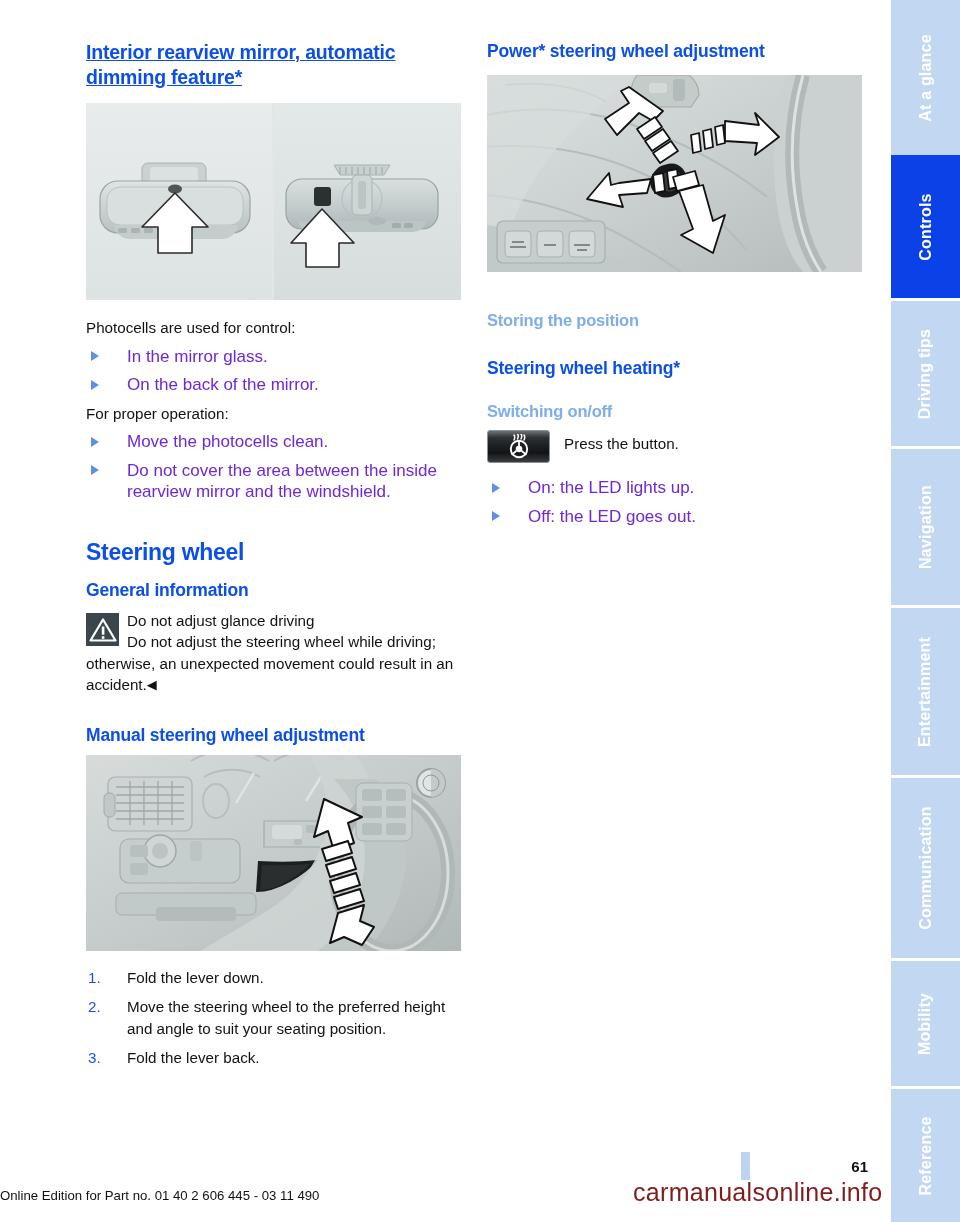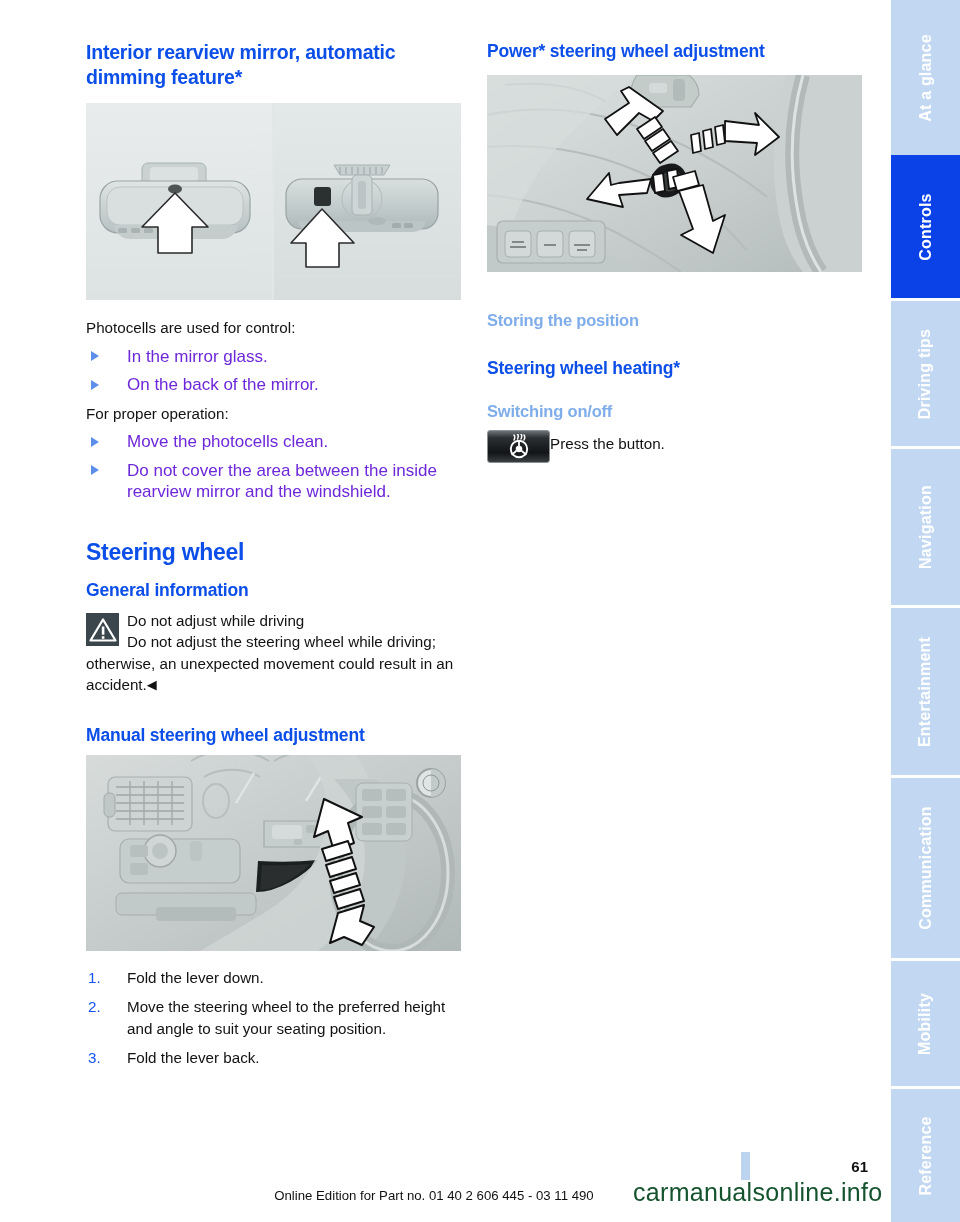--- a/index.html
+++ b/index.html
@@ -15,21 +15,21 @@
   .page{position:absolute;inset:0;}
 
   
   .col{position:absolute;top:40px;width:375px;}
   .col-left{left:86px;}
   .col-right{left:487px;}
 
   
   .h1{
     color:#0b4ee8;font-size:19.5px;font-weight:bold;line-height:25px;
-    margin:0 0 13px 0;letter-spacing:-0.2px;
+    margin:0 0 13px 0;letter-spacing:-0.2px;text-decoration:underline;
   }
   .h2{
     color:#0b4ee8;font-size:17.5px;font-weight:bold;line-height:23px;
     margin:0 0 8px 0;letter-spacing:-0.2px;
   }
   .h3{
     color:#7fadea;font-size:16.5px;font-weight:bold;line-height:22px;
     margin:0 0 6px 0;letter-spacing:-0.2px;
   }
   .big-h1{
@@ -83,21 +83,21 @@
 
   
   .btn-row{display:flex;align-items:flex-start;margin:3px 0 14px 0;}
   .heat-btn{
     width:61px;height:31px;border-radius:3px;
     background:linear-gradient(180deg,#6d7276 0%,#2c3033 22%,#121416 70%,#3a3e41 100%);
     border:1px solid #8b9095;
     position:relative;flex:0 0 auto;margin-top:2px;
   }
   .heat-btn svg{position:absolute;left:18px;top:3px;}
-  .btn-caption{color:#121212;font-size:15.2px;line-height:21.5px;padding-top:5px;}
+  .btn-caption{margin-left:14px;color:#121212;font-size:15.2px;line-height:21.5px;padding-top:5px;}
 
   
   .fig{position:relative;overflow:hidden;background:#e2e6e6;}
   .fig svg{display:block;}
 
   
   .tabbar{position:absolute;left:891px;top:0;width:69px;height:1222px;}
   .tab{
     position:absolute;left:0;width:69px;
     background:#c2d8f2;
@@ -110,26 +110,26 @@
     white-space:nowrap;
     font-size:16px;font-weight:bold;letter-spacing:0.2px;
   }
 
   
   .pageno{
     position:absolute;left:0;top:1158px;width:868px;text-align:right;
     color:#111;font-size:15px;font-weight:bold;
   }
   .footline{
-    position:absolute;left:0;top:1188px;width:868px;text-align:center;
+    position:absolute;left:0;top:1188px;width:868px;
     color:#111;font-size:13.2px;
   }
   .watermark{
     position:absolute;left:633px;top:1178px;
-    color:#14532d;font-size:25px;letter-spacing:0.3px;
+    color:#7f1d1d;font-size:25px;letter-spacing:0.3px;
     white-space:nowrap;
   }
   .pmark{
     position:absolute;left:741px;top:1152px;width:9px;height:28px;background:#bcd4f0;
   }
 </style>
 </head>
 <body>
 
 <div class="page">
@@ -242,21 +242,21 @@
     <h2 class="h2">General information</h2>
 
     <div class="warn-wrap">
       <div class="warn-icon">
         <svg width="28" height="26" viewBox="0 0 28 26">
           <path d="M14 2.5 L26.5 23.5 L1.5 23.5 Z" fill="none" stroke="#ffffff" stroke-width="2.2" stroke-linejoin="round"></path>
           <rect x="12.8" y="9.5" width="2.6" height="8.2" fill="#ffffff"></rect>
           <rect x="12.8" y="19.2" width="2.6" height="2.6" fill="#ffffff"></rect>
         </svg>
       </div>
-      <div class="warn-text">Do not adjust while driving</div>
+      <div class="warn-text">Do not adjust glance driving</div>
       <div class="warn-text">
         <span>Do not adjust the steering wheel while driving; otherwise, an unexpected movement could result in an accident.</span><span class="warn-end">◀</span>
       </div>
     </div>
 
     <div style="height:28px"></div>
 
     <h2 class="h2">Manual steering wheel adjustment</h2>
 
     <div class="fig" style="width:375px;height:196px;margin-top:4px;">
@@ -480,20 +480,30 @@
           <g stroke="#ffffff" stroke-width="1.8" stroke-linecap="round">
             <line x1="13" y1="11.7" x2="13" y2="7"></line>
             <line x1="9.9" y1="17.2" x2="6.2" y2="20.4"></line>
             <line x1="16.1" y1="17.2" x2="19.8" y2="20.4"></line>
           </g>
         </svg>
       </div>
       <div class="btn-caption">Press the button.</div>
     </div>
 
+    <ul class="blist">
+      <li>
+        <span class="tri"></span>
+        <span>On: the LED lights up.</span>
+      </li>
+      <li>
+        <span class="tri"></span>
+        <span>Off: the LED goes out.</span>
+      </li>
+    </ul>
   </div>
 
   <div class="tabbar">
     <div class="tab" style="top:0px;height:155px;">
       <span>At a glance</span>
     </div>
     <div class="tab active" style="top:155px;height:143px;">
       <span>Controls</span>
     </div>
     <div class="tab" style="top:301px;height:145px;">

